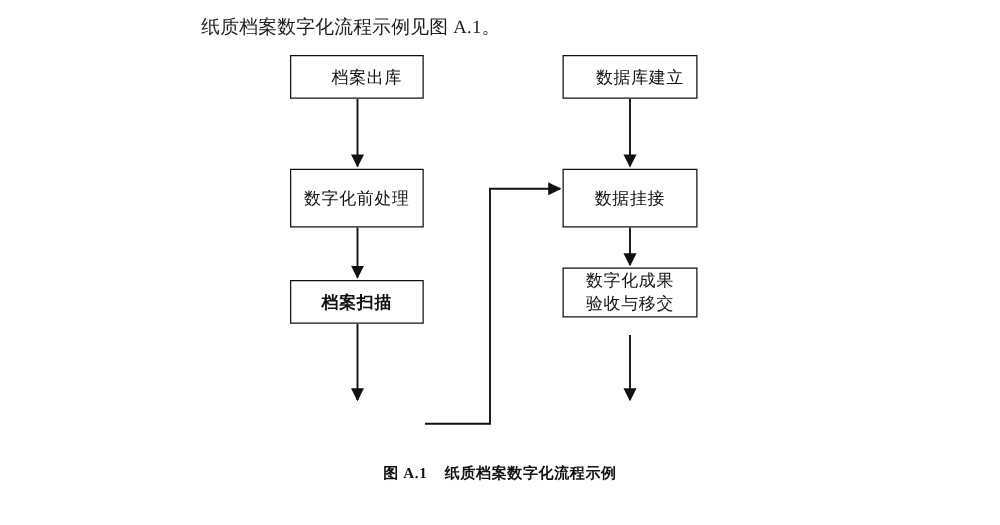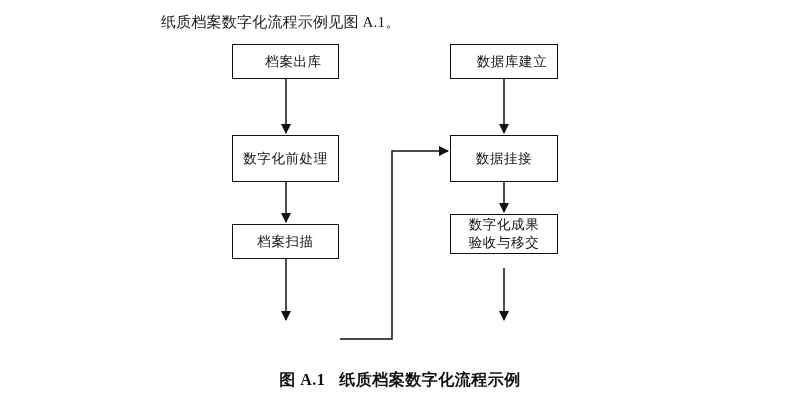--- a/index.html
+++ b/index.html
@@ -34,21 +34,21 @@
     color: #1a1a1a;
     margin-left: 48px;
   }
 
   .figure-caption {
     position: absolute;
     left: 0;
     top: 370px;
     width: 800px;
     text-align: center;
-    font-size: 16px;
+    font-size: 12px;
     font-weight: bold;
     letter-spacing: 0.5px;
     color: #111111;
   }
   .figure-caption .cap-gap {
     display: inline-block;
     width: 14px;
   }
 
   
@@ -79,21 +79,21 @@
     display: block;
     white-space: pre-line;
   }
 
   
   .col-left  { left: 232px; width: 107px; }
   .col-right { left: 450px; width: 108px; }
 
   .row-1 { top: 44px;  height: 35px; padding-left: 16px; }
   .row-2 { top: 135px; height: 47px; }
-  .row-3 { top: 224px; height: 35px; }
+  .row-3 { top: 224px; height: 35px; font-weight: bold; }
   .row-4 { top: 322px; height: 35px; }
 
   .row-3-tall { top: 214px; height: 40px; }
 </style>
 </head>
 <body>
 
 <div id="page">
 
   <div class="intro-text">纸质档案数字化流程示例见图 A.1。</div>

